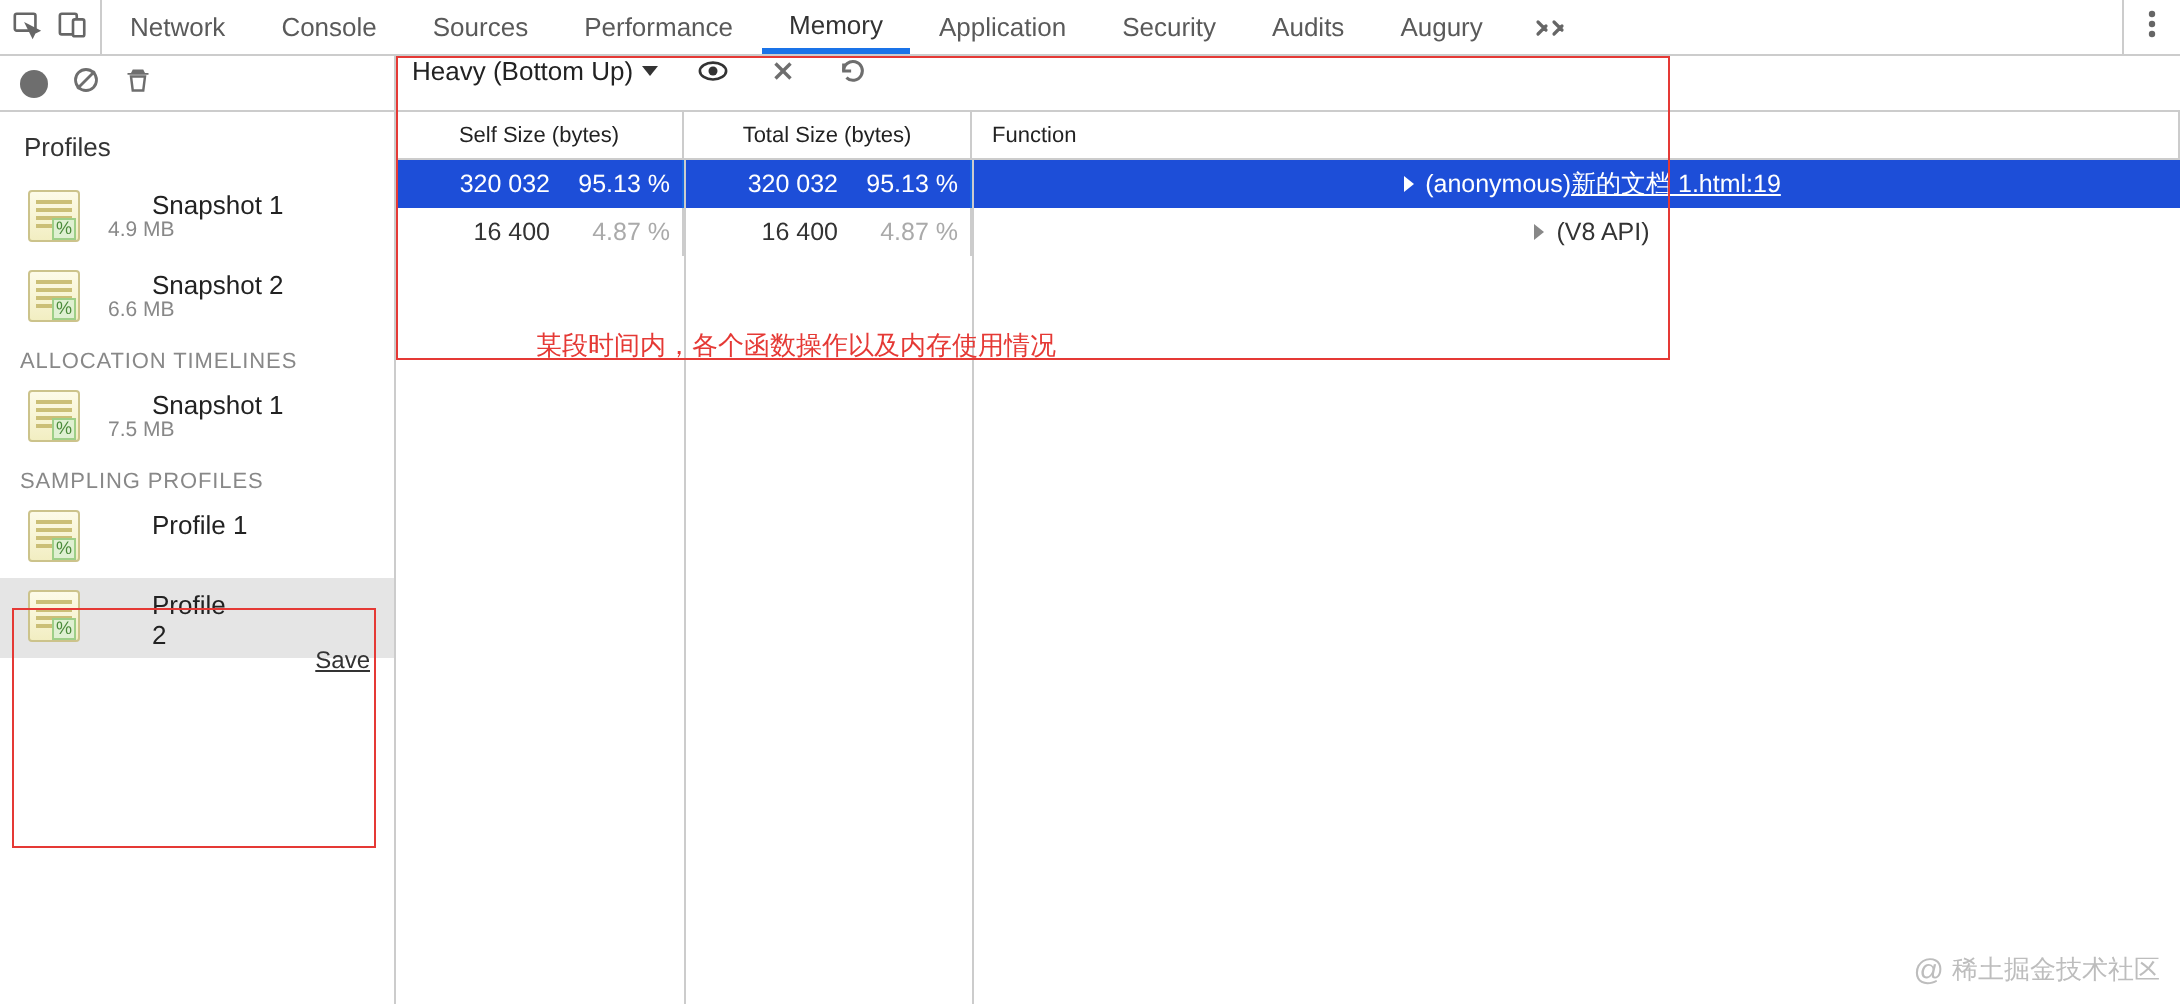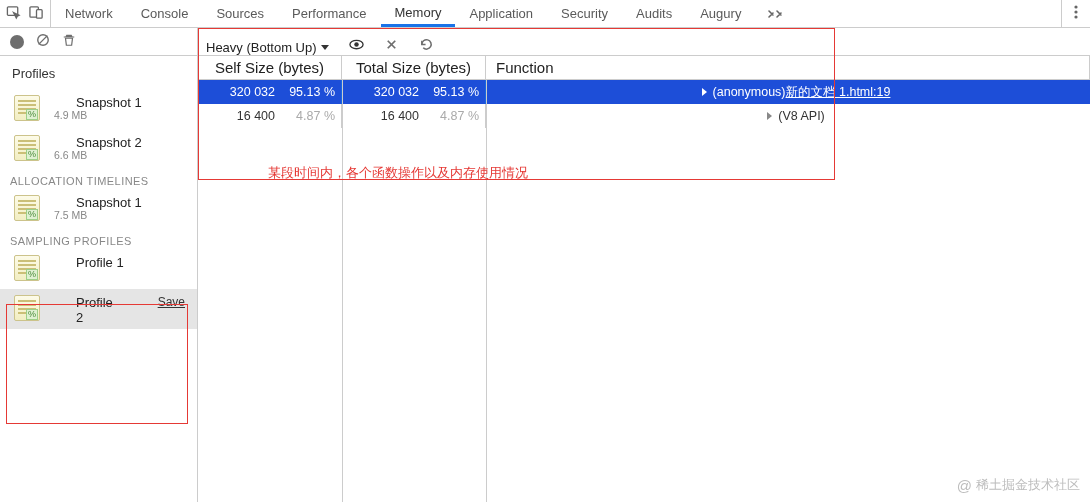--- a/index.html
+++ b/index.html
@@ -13,42 +13,42 @@
   .tab { padding: 0 14px; display: flex; align-items: center; font-size: 13px; color: #5a5a5a; cursor: default; }
   .tab.active { color: #333; border-bottom: 3px solid #1a73e8; }
   .tab-more { padding: 0 12px; display: flex; align-items: center; color: #666; }
   .top-right { display: flex; align-items: center; padding: 0 12px; gap: 14px; border-left: 1px solid #ccc; }
 
   
   .toolbar2 { height: 28px; border-bottom: 1px solid #ccc; display: flex; align-items: stretch; }
   .toolbar2-left { width: 198px; border-right: 1px solid #ccc; display: flex; align-items: center; gap: 12px; padding: 0 10px; }
   .toolbar2-left svg, .toolbar2-left .circ { width: 14px; height: 14px; }
   .circ { border-radius: 50%; background: #6e6e6e; }
-  .toolbar2-right { flex: 1; display: flex; align-items: flex-end; gap: 20px; padding: 0 8px; }
+  .toolbar2-right { flex: 1; display: flex; align-items: flex-start; gap: 20px; padding: 0 8px; }
   .view-select { display: flex; align-items: center; gap: 4px; font-size: 13px; color: #222; }
   .tri { width: 0; height: 0; border-left: 4px solid transparent; border-right: 4px solid transparent; border-top: 5px solid #333; }
   .tb-icon svg { width: 15px; height: 15px; }
 
   
   .main { display: flex; height: calc(502px - 56px); }
   .sidebar { width: 198px; border-right: 1px solid #ccc; background: #fff; overflow: hidden; }
   .side-title { padding: 10px 12px 8px; font-size: 13px; color: #333; }
   .side-group { padding: 6px 10px 2px; font-size: 11px; color: #888; letter-spacing: 0.04em; }
   .side-item { display: flex; align-items: center; gap: 8px; padding: 4px 12px 6px 14px; font-size: 13px; color: #222; position: relative; }
   .side-item .sub { position: absolute; left: 54px; top: 20px; font-size: 10.5px; color: #888; }
   .side-item.tall { height: 40px; align-items: flex-start; padding-top: 6px; gap: 36px; }
   .snap-icon { width: 26px; height: 26px; background: linear-gradient(#fdfbe8,#f2eec2); border: 1px solid #ccc38b; border-radius: 2px; position: relative; flex-shrink: 0; }
   .snap-icon::before { content:""; position:absolute; left:3px; right:3px; top:4px; height:2px; background:#cbbf77; box-shadow: 0 4px 0 #cbbf77, 0 8px 0 #cbbf77, 0 12px 0 #cbbf77; }
   .snap-icon::after { content:"%"; position:absolute; right:1px; bottom:0; font-size:9px; color:#4a8a3a; background:#dff0d2; border:1px solid #9ecf88; padding:0 1px; line-height:9px; }
   .side-item.selected { background: #e5e5e5; }
-  .save-link { margin-left: auto; font-size: 12px; color: #333; text-decoration: underline; }
+  .save-link { margin-left: auto; font-size: 12px; color: #333; text-decoration: underline; margin-top: 28px; }
   .red-box-side { position:absolute; border:1px solid #e53935; pointer-events:none; }
 
   .content { flex:1; position: relative; }
-  .thead { display:flex; height:24px; border-bottom:1px solid #ccc; font-size:15px; color:#222; }
+  .thead { display:flex; height:24px; border-bottom:1px solid #ccc; font-size:11px; color:#222; }
   .th { display:flex; align-items:center; border-right:1px solid #ccc; }
   .th.self { width:144px; justify-content:center; }
   .th.total { width:144px; justify-content:center; }
   .th.fn { flex:1; padding-left:10px; }
   .trow { display:flex; height:24px; align-items:center; font-size:12.5px; }
   .trow .c-self, .trow .c-total { width:144px; display:flex; justify-content:flex-end; align-items:center; border-right:1px solid #ccc; height:100%; padding-right:6px; gap:8px; }
   .trow .num { min-width:52px; text-align:right; }
   .trow .pct { min-width:52px; text-align:right; }
   .trow .c-fn { flex:1; display:flex; align-items:center; padding-left:20px; height:100%; justify-content:center; padding-right:4px; }
   .trow .fn-tri { width:0; height:0; border-top:4px solid transparent; border-bottom:4px solid transparent; border-left:5px solid currentColor; margin-right:6px; }

